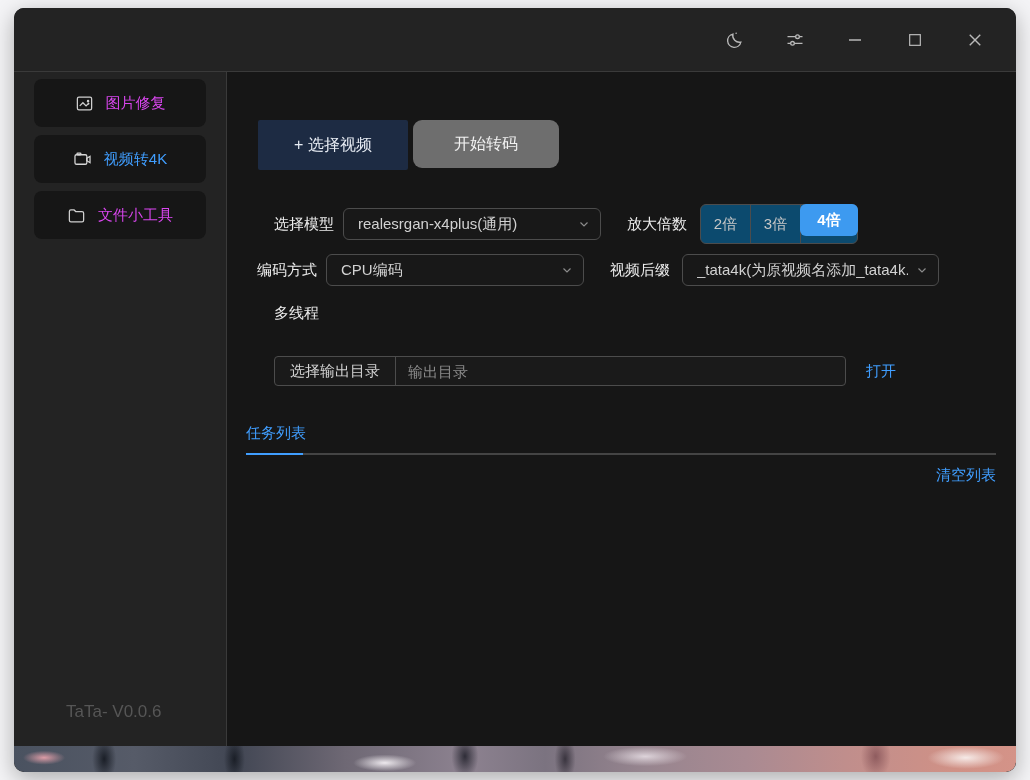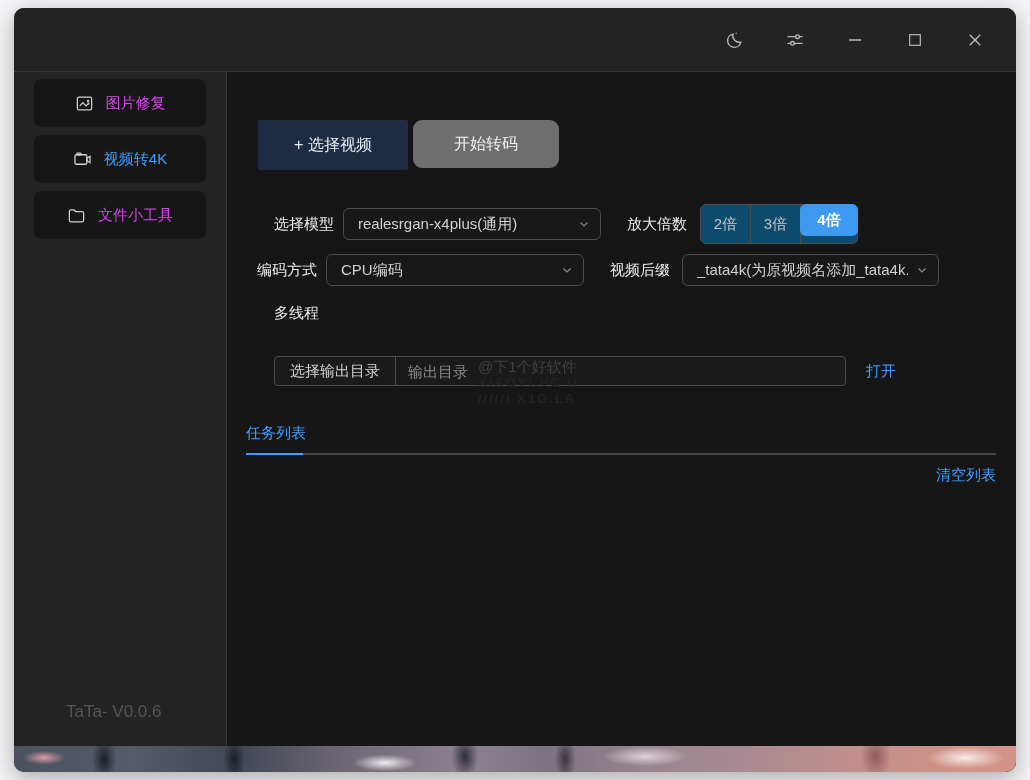--- a/index.html
+++ b/index.html
@@ -260,25 +260,20 @@
       </div>
 
       <div class="row4">
         <div class="out-box">
           <div class="out-choose">选择输出目录</div>
           <input class="out-input" placeholder="输出目录" style="">
         </div>
         <span class="open-link">打开</span>
       </div>
 
-      <div class="watermark">
-        <div class="wm1">@下1个好软件</div>
-        <div class="wm2">XIAOYI.VC //</div>
-        <div class="wm3">////// X1G.LA</div>
-      </div>
 
       <div class="tabs">
         <span class="tab">任务列表</span>
         <div class="tab-line">
             <div class="ink"></div>
           </div>
       </div>
 
       <span class="clear-link">清空列表</span>
 

